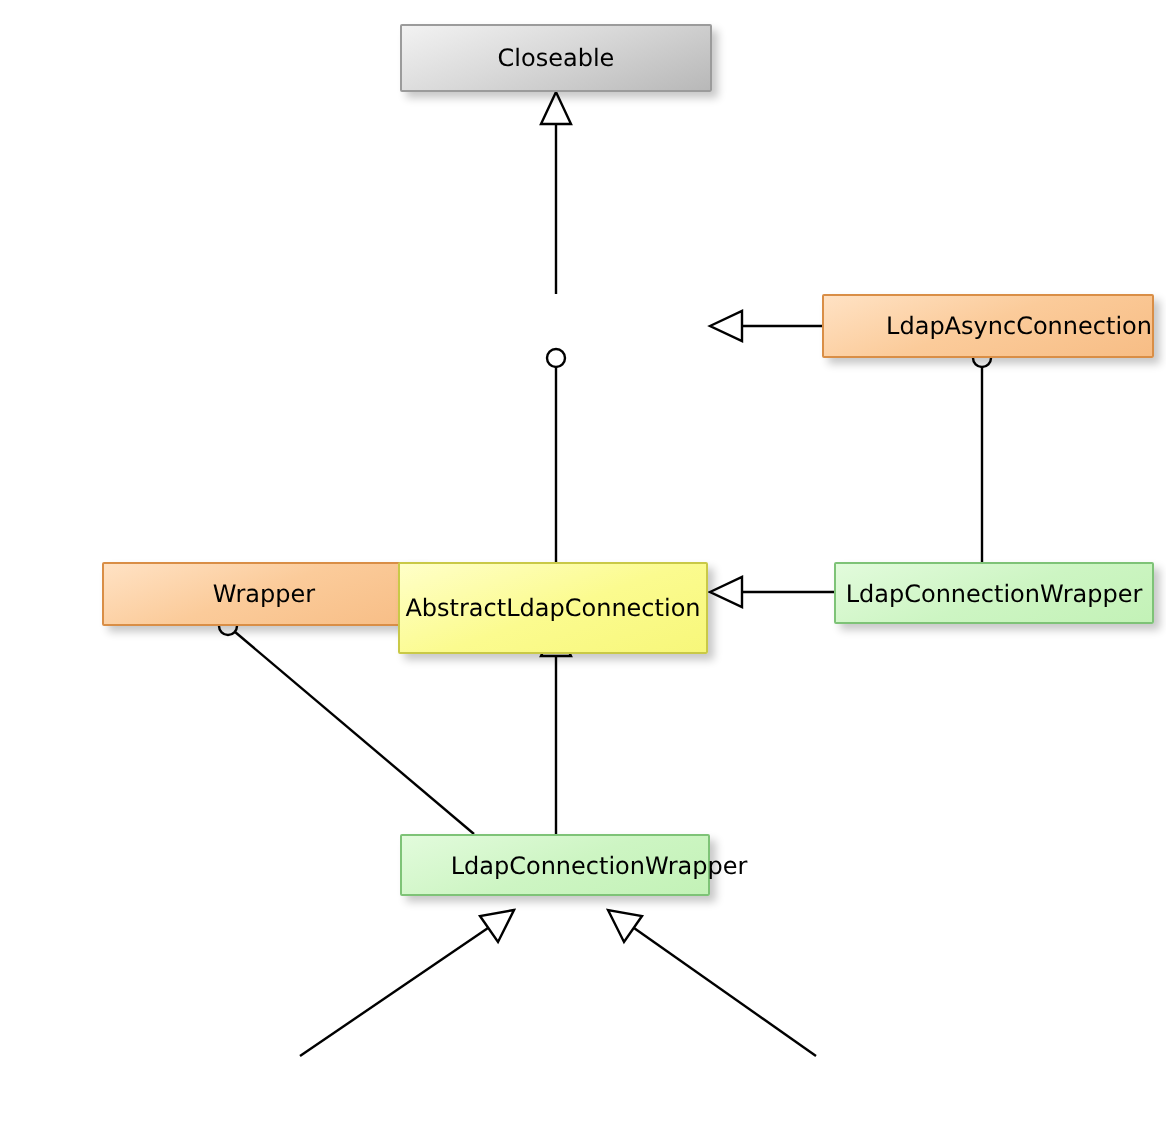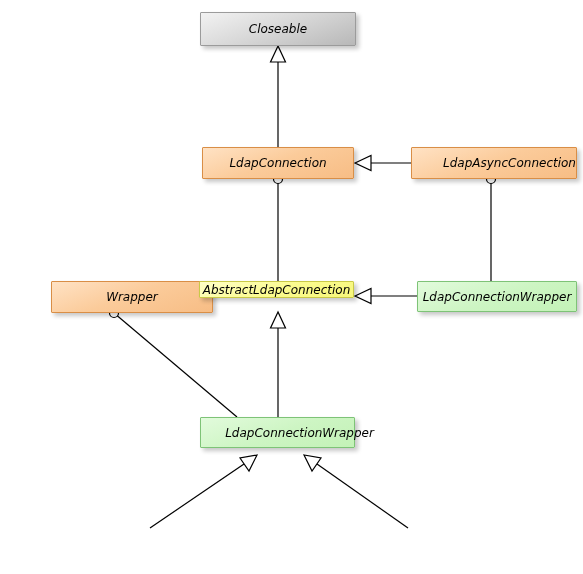--- a/index.html
+++ b/index.html
@@ -37,21 +37,20 @@
     align-items: center;
     justify-content: center;
     font-size: 12px;
     color: #000000;
     white-space: nowrap;
     border-radius: 1px;
     box-shadow: 3px 3px 4px rgba(0,0,0,0.22);
   }
   .uml-node .node-label {
     pointer-events: none;
-    font-style: italic;
   }
   
   .node-orange {
     background: linear-gradient(160deg, #ffe2c4 0%, #fbcb9a 48%, #f7bd85 100%);
     border-color: #d98e46;
   }
   
   .node-yellow {
     background: linear-gradient(160deg, #ffffc8 0%, #fbfb8f 52%, #f7f77a 100%);
     border-color: #c9c947;
@@ -118,33 +117,30 @@
     <g>
       <line x1="408" y1="528" x2="317" y2="464" stroke="#000" stroke-width="1.2"></line>
       <polygon points="304,455 312,471 321,458" fill="#ffffff" stroke="#000" stroke-width="1.2"></polygon>
     </g>
   </svg>
 
   <div class="uml-node node-gray" style="left:200px; top:12px; width:156px; height:34px;">
     <span class="node-label">Closeable</span>
   </div>
 
-  <div class="uml-node node-orange" style="left:202px; top:147px; width:152px; height:32px;">
-    <span class="node-label">LdapConnection</span>
-  </div>
 
   <div class="uml-node node-orange" style="left:411px; top:147px; width:166px; height:32px;padding-left:31px;">
     <span class="node-label">LdapAsyncConnection</span>
   </div>
 
   <div class="uml-node node-orange" style="left:14px; top:281px; width:162px; height:32px;margin-left:37px;">
     <span class="node-label">Wrapper</span>
   </div>
 
-  <div class="uml-node node-yellow" style="left:199px; top:281px; width:155px; height:17px;">
+  <div class="uml-node node-yellow" style="left:199px; top:281px; width:155px; height:46px;">
     <span class="node-label">AbstractLdapConnection</span>
   </div>
 
   <div class="uml-node node-green" style="left:417px; top:281px; width:160px; height:31px;">
     <span class="node-label">LdapConnectionWrapper</span>
   </div>
 
   <div class="uml-node node-green" style="left:200px; top:417px; width:155px; height:31px;padding-left:44px;">
     <span class="node-label">LdapConnectionWrapper</span>
   </div>

